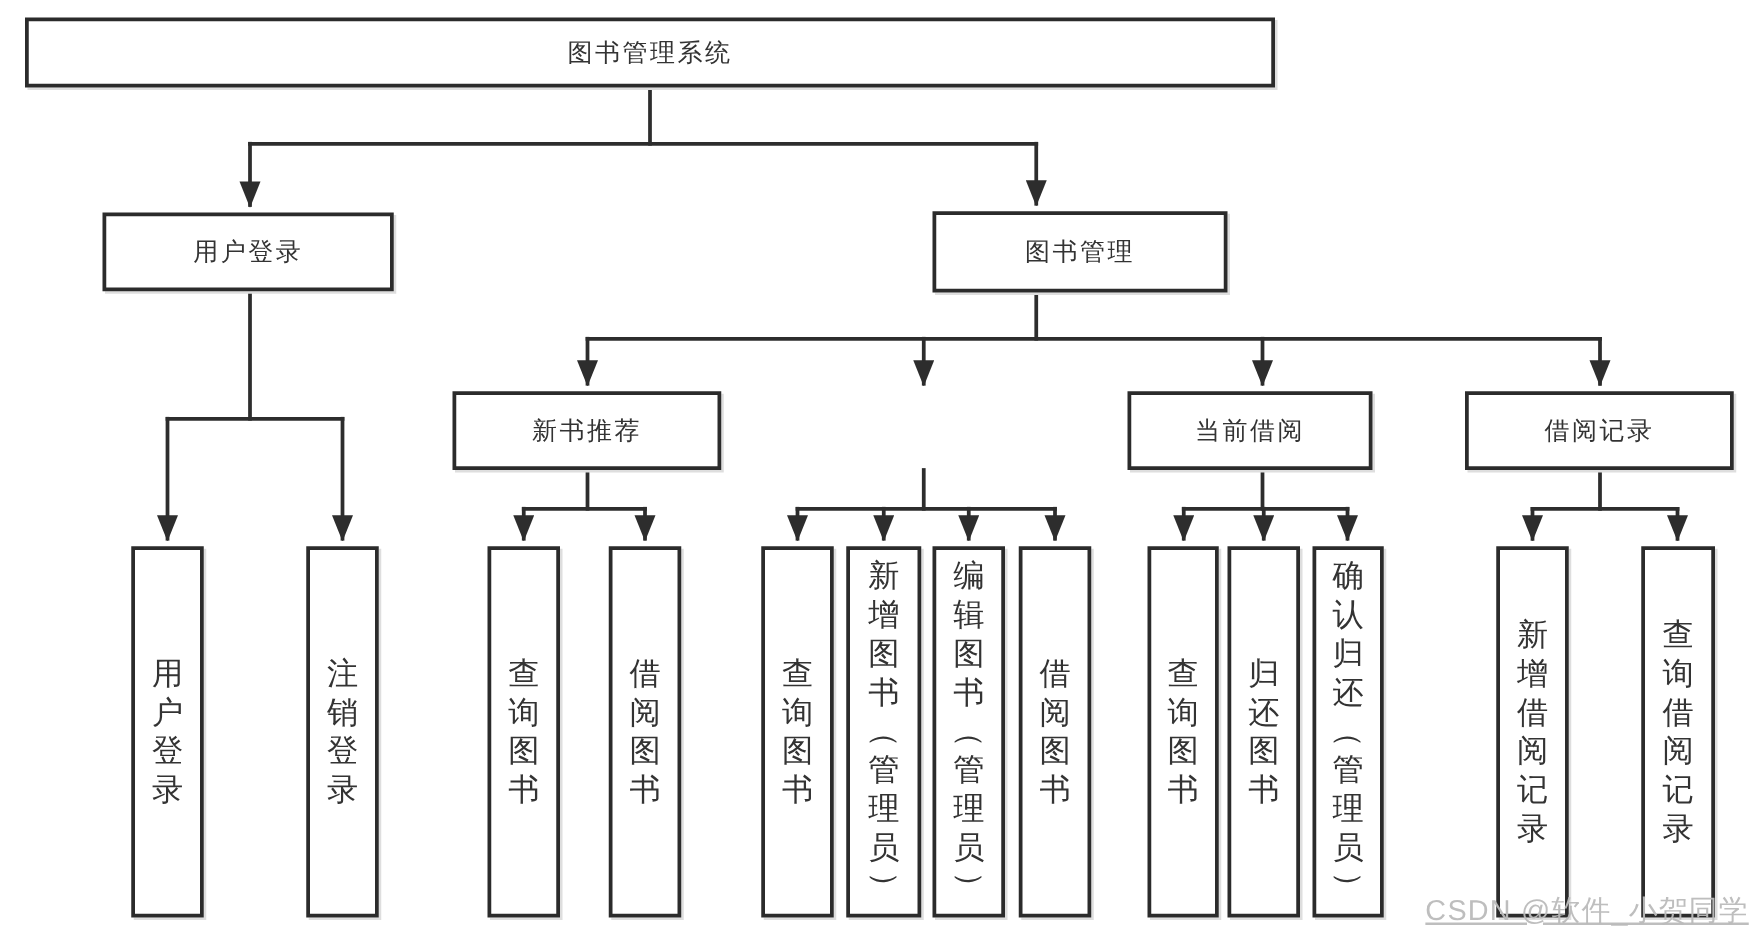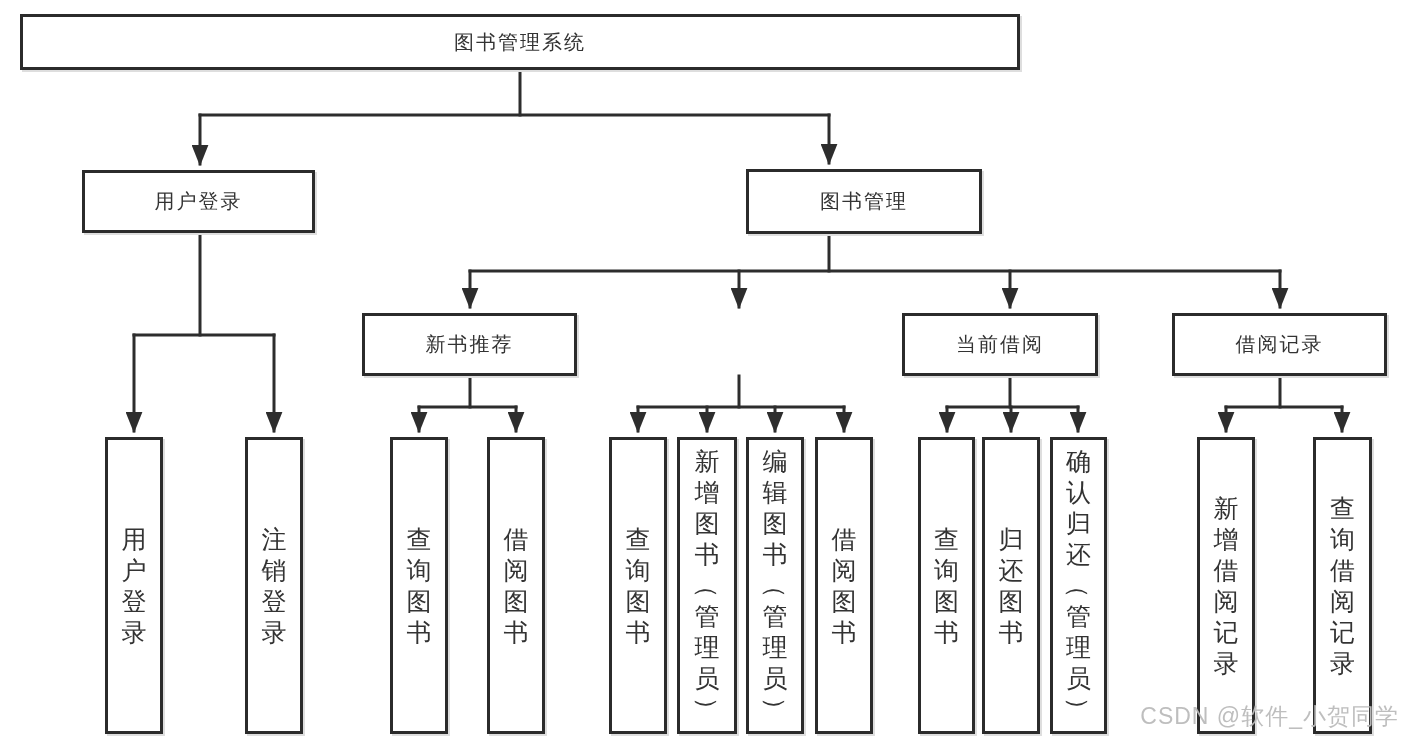--- a/index.html
+++ b/index.html
@@ -36,26 +36,27 @@
   }
   .vtext{display:block;}
   .vtext div{
     width:100%;
     height:31px;line-height:31px;
     text-align:center;
   }
   .vtext div.rot{transform:rotate(90deg);}
   .watermark{
     position:absolute;
-    right:6px;bottom:15px;
+    right:6px;bottom:3px;
     font-size:23px;
     letter-spacing:1px;
     color:rgba(186,186,186,0.95);
     z-index:5;
     white-space:nowrap;
+    text-decoration:underline;
   }
 </style>
 </head>
 <body>
 
 <div class="canvas">
 
   <svg class="connector-layer" width="1405" height="747" viewBox="0 0 1405 747">
     <defs>
       <marker id="arrow" viewBox="0 0 10 8" refX="9" refY="4" markerUnits="userSpaceOnUse" markerWidth="21" markerHeight="17" orient="auto">

